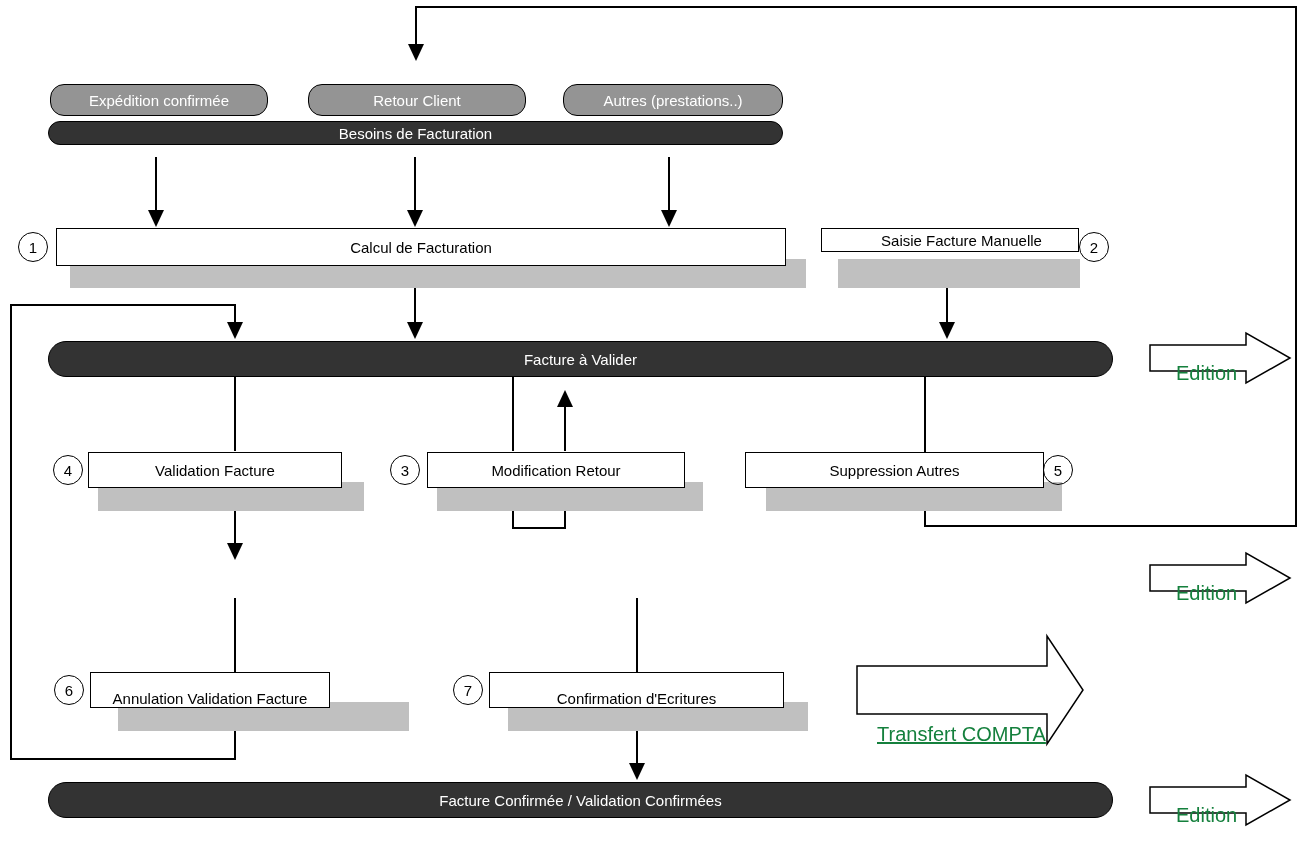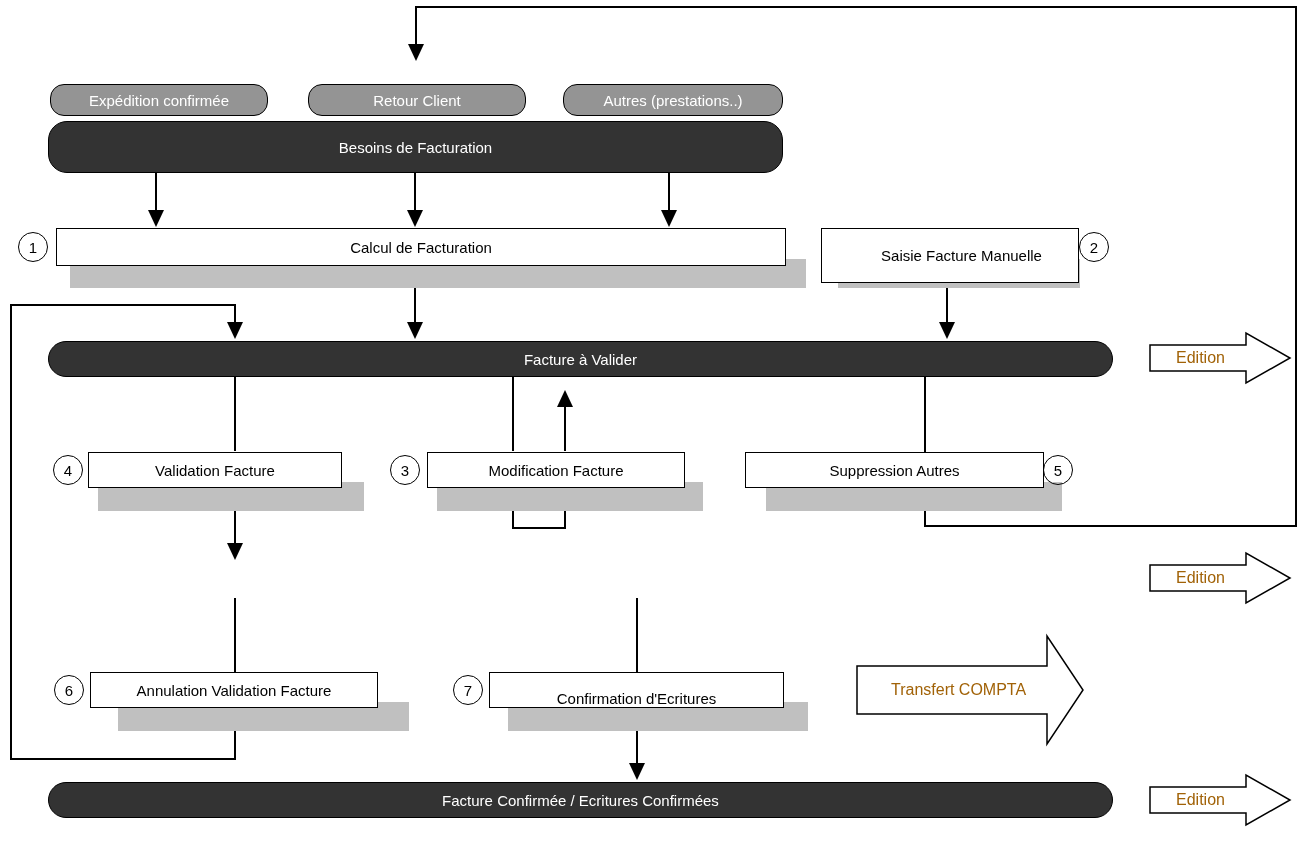--- a/index.html
+++ b/index.html
@@ -125,24 +125,24 @@
     display: block;
     overflow: visible;
   }
   .blockarrow .ba-label {
     position: absolute;
     left: 0;
     top: 0;
     width: 100%;
     height: 100%;
     display: flex;
-    align-items: center;
+    align-items: flex-end;
     justify-content: flex-start;
-    font-size: 16px;
-    color: #a16207;
+    font-size: 20px;
+    color: #15803d;
     white-space: nowrap;
     pointer-events: none;
   }
 </style>
 </head>
 <body>
 
 <div id="canvas">
 
   <div class="hline" style="left:415px; top:6px; width:882px;"></div>
@@ -156,21 +156,21 @@
   <div class="pill" style="left:50px; top:84px; width:218px; height:32px;">
     <span>Expédition confirmée</span>
   </div>
   <div class="pill" style="left:308px; top:84px; width:218px; height:32px;">
     <span>Retour Client</span>
   </div>
   <div class="pill" style="left:563px; top:84px; width:220px; height:32px;">
     <span>Autres (prestations..)</span>
   </div>
 
-  <div class="statebar" style="left:48px; top:121px; width:735px; height:52px;">
+  <div class="statebar" style="left:48px; top:121px; width:735px; height:24px;">
     <span>Besoins de Facturation</span>
   </div>
 
   <div class="vline" style="left:155px; top:157px; height:55px;"></div>
   <div class="arrowdown" style="left:148px; top:210px;"></div>
 
   <div class="vline" style="left:414px; top:157px; height:55px;"></div>
   <div class="arrowdown" style="left:407px; top:210px;"></div>
 
   <div class="vline" style="left:668px; top:157px; height:55px;"></div>
@@ -178,21 +178,21 @@
 
   <div class="shadow" style="left:70px; top:259px; width:736px; height:29px;"></div>
   <div class="procbox" style="left:56px; top:228px; width:730px; height:38px;">
     <span>Calcul de Facturation</span>
   </div>
   <div class="numcircle" style="left:18px; top:232px;">
     <span>1</span>
   </div>
 
   <div class="shadow" style="left:838px; top:259px; width:242px; height:29px;"></div>
-  <div class="procbox" style="left:821px; top:228px; width:258px; height:55px;padding-left:23px;">
+  <div class="procbox" style="left:821px; top:228px; width:258px; height:24px;padding-left:23px;">
     <span>Saisie Facture Manuelle</span>
   </div>
   <div class="numcircle" style="left:1079px; top:232px;">
     <span>2</span>
   </div>
 
   <div class="vline" style="left:414px; top:266px; height:58px;"></div>
   <div class="arrowdown" style="left:407px; top:322px;"></div>
 
   <div class="vline" style="left:946px; top:266px; height:58px;"></div>
@@ -228,21 +228,21 @@
   <div class="shadow" style="left:98px; top:482px; width:266px; height:29px;"></div>
   <div class="procbox" style="left:88px; top:452px; width:254px; height:36px;">
     <span>Validation Facture</span>
   </div>
   <div class="numcircle" style="left:53px; top:455px;">
     <span>4</span>
   </div>
 
   <div class="shadow" style="left:437px; top:482px; width:266px; height:29px;"></div>
   <div class="procbox" style="left:427px; top:452px; width:258px; height:36px;">
-    <span>Modification Facture</span>
+    <span>Modification Retour</span>
   </div>
   <div class="numcircle" style="left:390px; top:455px;">
     <span>3</span>
   </div>
 
   <div class="shadow" style="left:766px; top:482px; width:296px; height:29px;"></div>
   <div class="procbox" style="left:745px; top:452px; width:299px; height:36px;">
     <span>Suppression Autres</span>
   </div>
   <div class="numcircle" style="left:1043px; top:455px;">
@@ -263,49 +263,49 @@
     </svg>
     <div class="ba-label">
       <span style="margin-left:28px;">Edition</span>
     </div>
   </div>
 
   <div class="vline" style="left:234px; top:598px; height:74px;"></div>
   <div class="vline" style="left:636px; top:598px; height:74px;"></div>
 
   <div class="shadow" style="left:118px; top:702px; width:291px; height:29px;"></div>
-  <div class="procbox" style="left:90px; top:672px; width:288px; height:36px;">
+  <div class="procbox" style="left:90px; top:672px; width:240px; height:36px;align-items:flex-end;">
     <span>Annulation Validation Facture</span>
   </div>
   <div class="numcircle" style="left:54px; top:675px;">
     <span>6</span>
   </div>
 
   <div class="shadow" style="left:508px; top:702px; width:300px; height:29px;"></div>
   <div class="procbox" style="left:489px; top:672px; width:295px; height:36px;align-items:flex-end;">
     <span>Confirmation d'Ecritures</span>
   </div>
   <div class="numcircle" style="left:453px; top:675px;">
     <span>7</span>
   </div>
 
   <div class="blockarrow" style="left:855px; top:634px; width:230px; height:112px;">
     <svg width="230" height="112" viewBox="0 0 230 112">
       <polygon points="2,32 192,32 192,2 228,56 192,110 192,80 2,80" fill="#ffffff" stroke="#000000" stroke-width="1.5"></polygon>
     </svg>
     <div class="ba-label">
-      <span style="margin-left:36px;">Transfert COMPTA</span>
+      <span style="margin-left:22px;text-decoration:underline;">Transfert COMPTA</span>
     </div>
   </div>
 
   <div class="vline" style="left:636px; top:708px; height:68px;"></div>
   <div class="arrowdown" style="left:629px; top:763px;"></div>
 
   <div class="statebar" style="left:48px; top:782px; width:1065px; height:36px;">
-    <span>Facture Confirmée / Ecritures Confirmées</span>
+    <span>Facture Confirmée / Validation Confirmées</span>
   </div>
 
   <div class="blockarrow" style="left:1148px; top:773px; width:144px; height:54px;">
     <svg width="144" height="54" viewBox="0 0 144 54">
       <polygon points="2,14 98,14 98,2 142,27 98,52 98,40 2,40" fill="#ffffff" stroke="#000000" stroke-width="1.5"></polygon>
     </svg>
     <div class="ba-label">
       <span style="margin-left:28px;">Edition</span>
     </div>
   </div>

